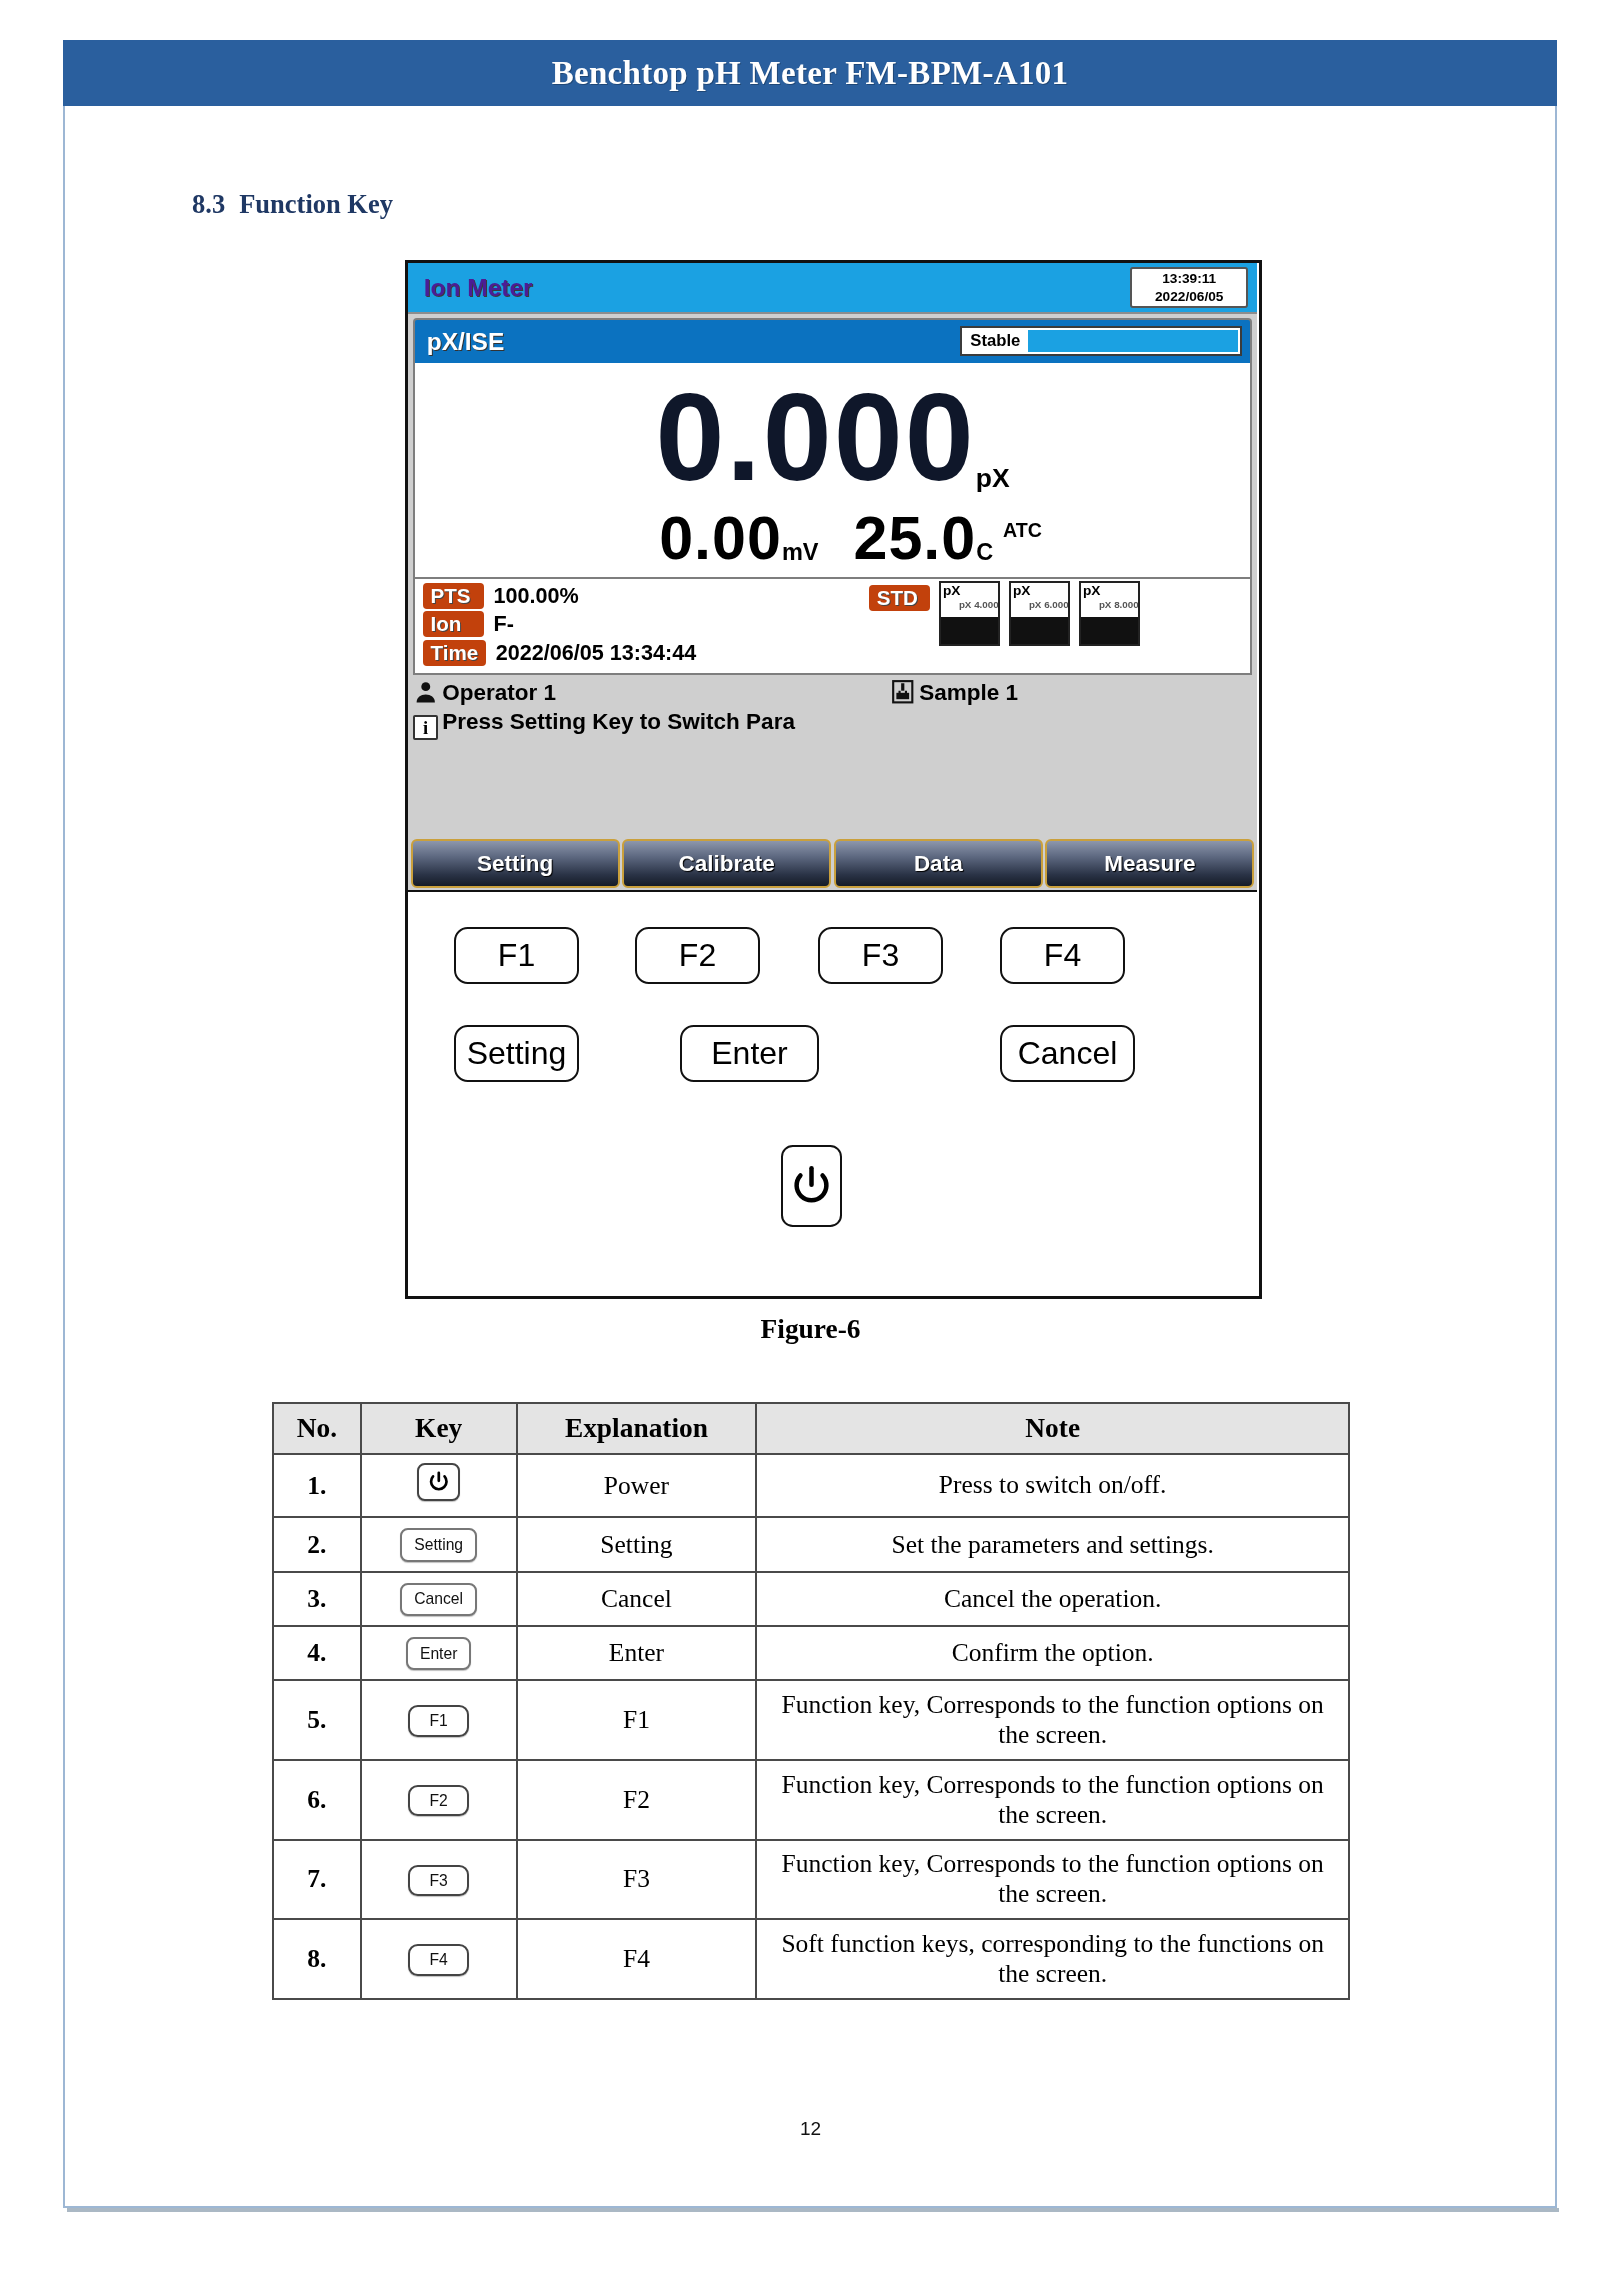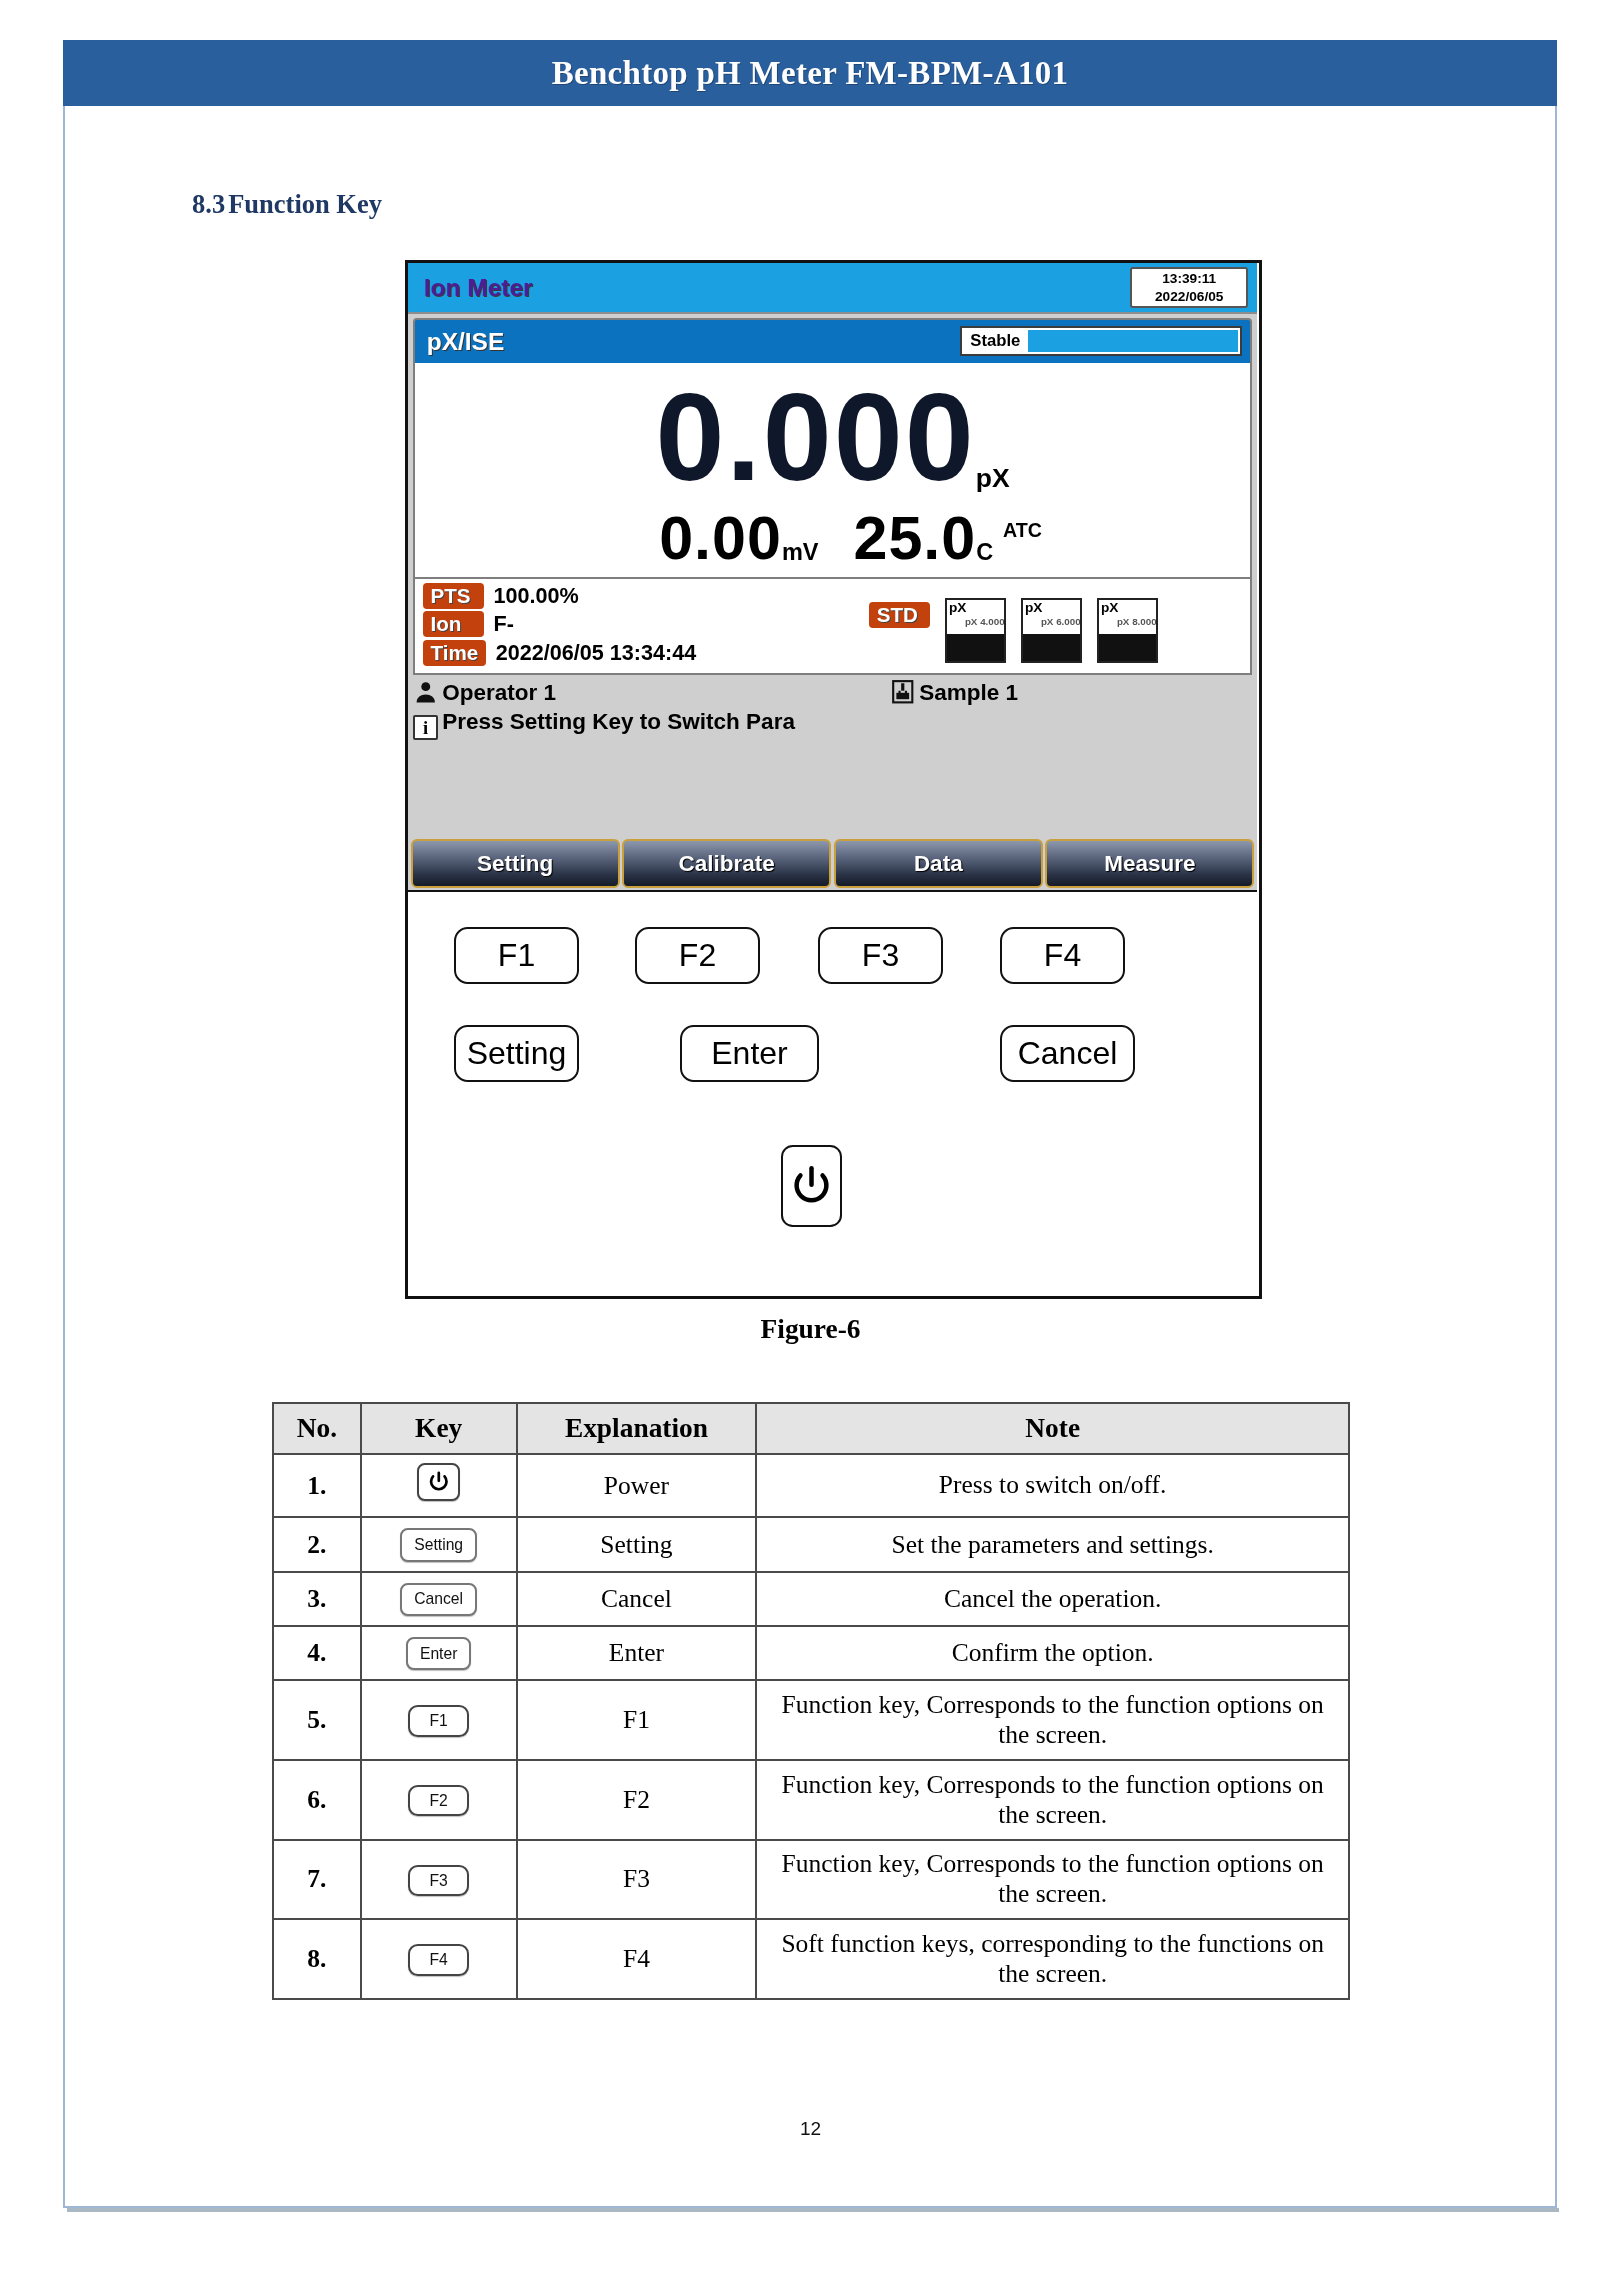--- a/index.html
+++ b/index.html
@@ -61,21 +61,21 @@
   .section-heading {
     position: absolute;
     left: 192px;
     top: 189px;
     font-family: "Liberation Serif", serif;
     font-weight: bold;
     font-size: 26.5px;
     color: #1f3864;
     white-space: nowrap;
   }
-  .section-heading .num { margin-right: 3px; }
+  .section-heading .num { margin-right: 14px; }
 
   
   .device {
     position: absolute;
     left: 405px;
     top: 260px;
     width: 857px;
     height: 1039px;
     border: 3.9px solid #111111;
     box-sizing: border-box;
@@ -249,24 +249,24 @@
     white-space: nowrap;
   }
   .info-line .val { margin-left: 9.8px; }
   .r1 { top: 3.9px; }
   .r2 { top: 32px; }
   .r3 { top: 61px; }
 
   .std-group {
     position: absolute;
     left: 454px;
-    top: 19px;
+    top: 2px;
     display: flex;
     align-items: flex-start;
-    gap: 15px;
+    gap: 9px;
   }
   .std-group .tag { margin-top: 3.9px; }
   .beaker {
     width: 61px;
     height: 65px;
     background: #ffffff;
     border: 2px solid #222;
     box-sizing: border-box;
     position: relative;
     overflow: hidden;

